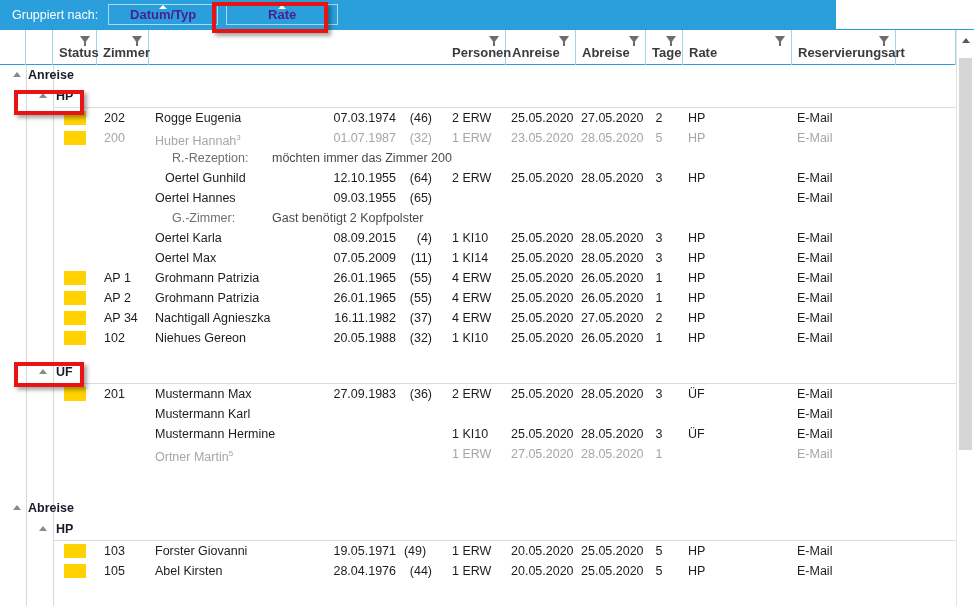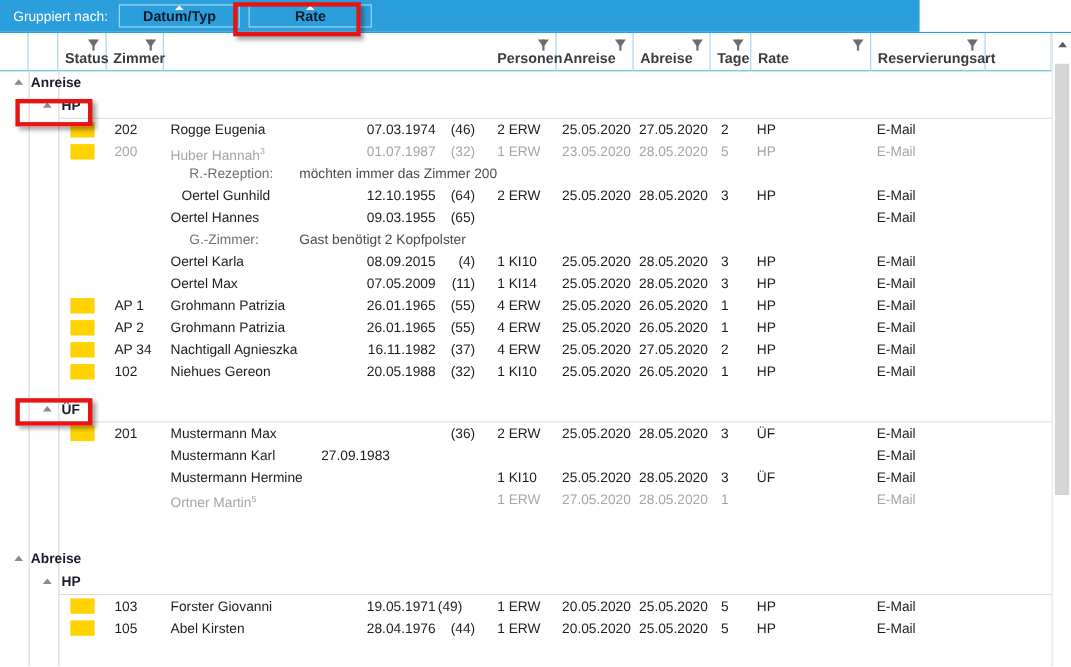--- a/index.html
+++ b/index.html
@@ -29,21 +29,21 @@
     font-size: 12.5px;
     margin-left: 12px;
     white-space: nowrap;
   }
   .group-chip {
     margin-left: 10px;
     height: 21px;
     min-width: 110px;
     border: 1px solid #a9d9f2;
     background: #2b9fdb;
-    color: #0f172a;
+    color: #4c1d95;
     font-size: 13px;
     font-weight: bold;
     display: flex; align-items: center; justify-content: center;
     position: relative;
     padding: 0 14px;
   }
   .group-chip .sortarrow {
     position: absolute;
     left: 50%;
     top: 0px;
@@ -393,21 +393,21 @@
         <div style="height: 14px;"></div>
         <div class="row grouphdr grp2">
           <span class="gexp" style="left: 39px;"></span>
           <span class="glabel" style="left: 56px;">ÜF</span>
           <span class="gline" style="left: 53px;"></span>
         </div>
         <div class="row">
           <span class="swatch" style="left: 64px; background: rgb(255, 210, 0);"></span>
           <span class="cell" style="left: 104px; width: 45px;">201</span>
           <span class="cell" style="left: 155px; width: 190px;"><span>Mustermann Max</span></span>
-          <span class="cell r" style="left: 292px; width: 96px; text-align: left; margin-top: 20px;">27.09.1983</span>
+          <span class="cell r" style="left: 300px; width: 96px; text-align: right;">27.09.1983</span>
           <span class="cell r" style="left: 398px; width: 34px; text-align: right;">(36)</span>
           <span class="cell" style="left: 452px; width: 48px;">2 ERW</span>
           <span class="cell" style="left: 511px; width: 64px;">25.05.2020</span>
           <span class="cell" style="left: 581px; width: 64px;">28.05.2020</span>
           <span class="cell" style="left: 650px; width: 18px; text-align: center;">3</span>
           <span class="cell" style="left: 688px; width: 70px;">ÜF</span>
           <span class="cell" style="left: 797px; width: 96px;">E-Mail</span>
         </div>
         <div class="row">
           <span class="cell" style="left: 155px; width: 190px;"><span>Mustermann Karl</span></span>
@@ -438,21 +438,21 @@
         <div class="row grouphdr grp2">
           <span class="gexp" style="left: 39px;"></span>
           <span class="glabel" style="left: 56px;">HP</span>
           <span class="gline" style="left: 53px;"></span>
         </div>
         <div class="row">
           <span class="swatch" style="left: 64px; background: rgb(255, 210, 0);"></span>
           <span class="cell" style="left: 104px; width: 45px;">103</span>
           <span class="cell" style="left: 155px; width: 190px;"><span>Forster Giovanni</span></span>
           <span class="cell r" style="left: 300px; width: 96px; text-align: right;">19.05.1971</span>
-          <span class="cell r" style="left: 398px; width: 34px; text-align: left;">(49)</span>
+          <span class="cell r" style="left: 398px; width: 34px; text-align: center;">(49)</span>
           <span class="cell" style="left: 452px; width: 48px;">1 ERW</span>
           <span class="cell" style="left: 511px; width: 64px;">20.05.2020</span>
           <span class="cell" style="left: 581px; width: 64px;">25.05.2020</span>
           <span class="cell" style="left: 650px; width: 18px; text-align: center;">5</span>
           <span class="cell" style="left: 688px; width: 70px;">HP</span>
           <span class="cell" style="left: 797px; width: 96px;">E-Mail</span>
         </div>
         <div class="row">
           <span class="swatch" style="left: 64px; background: rgb(255, 210, 0);"></span>
           <span class="cell" style="left: 104px; width: 45px;">105</span>

